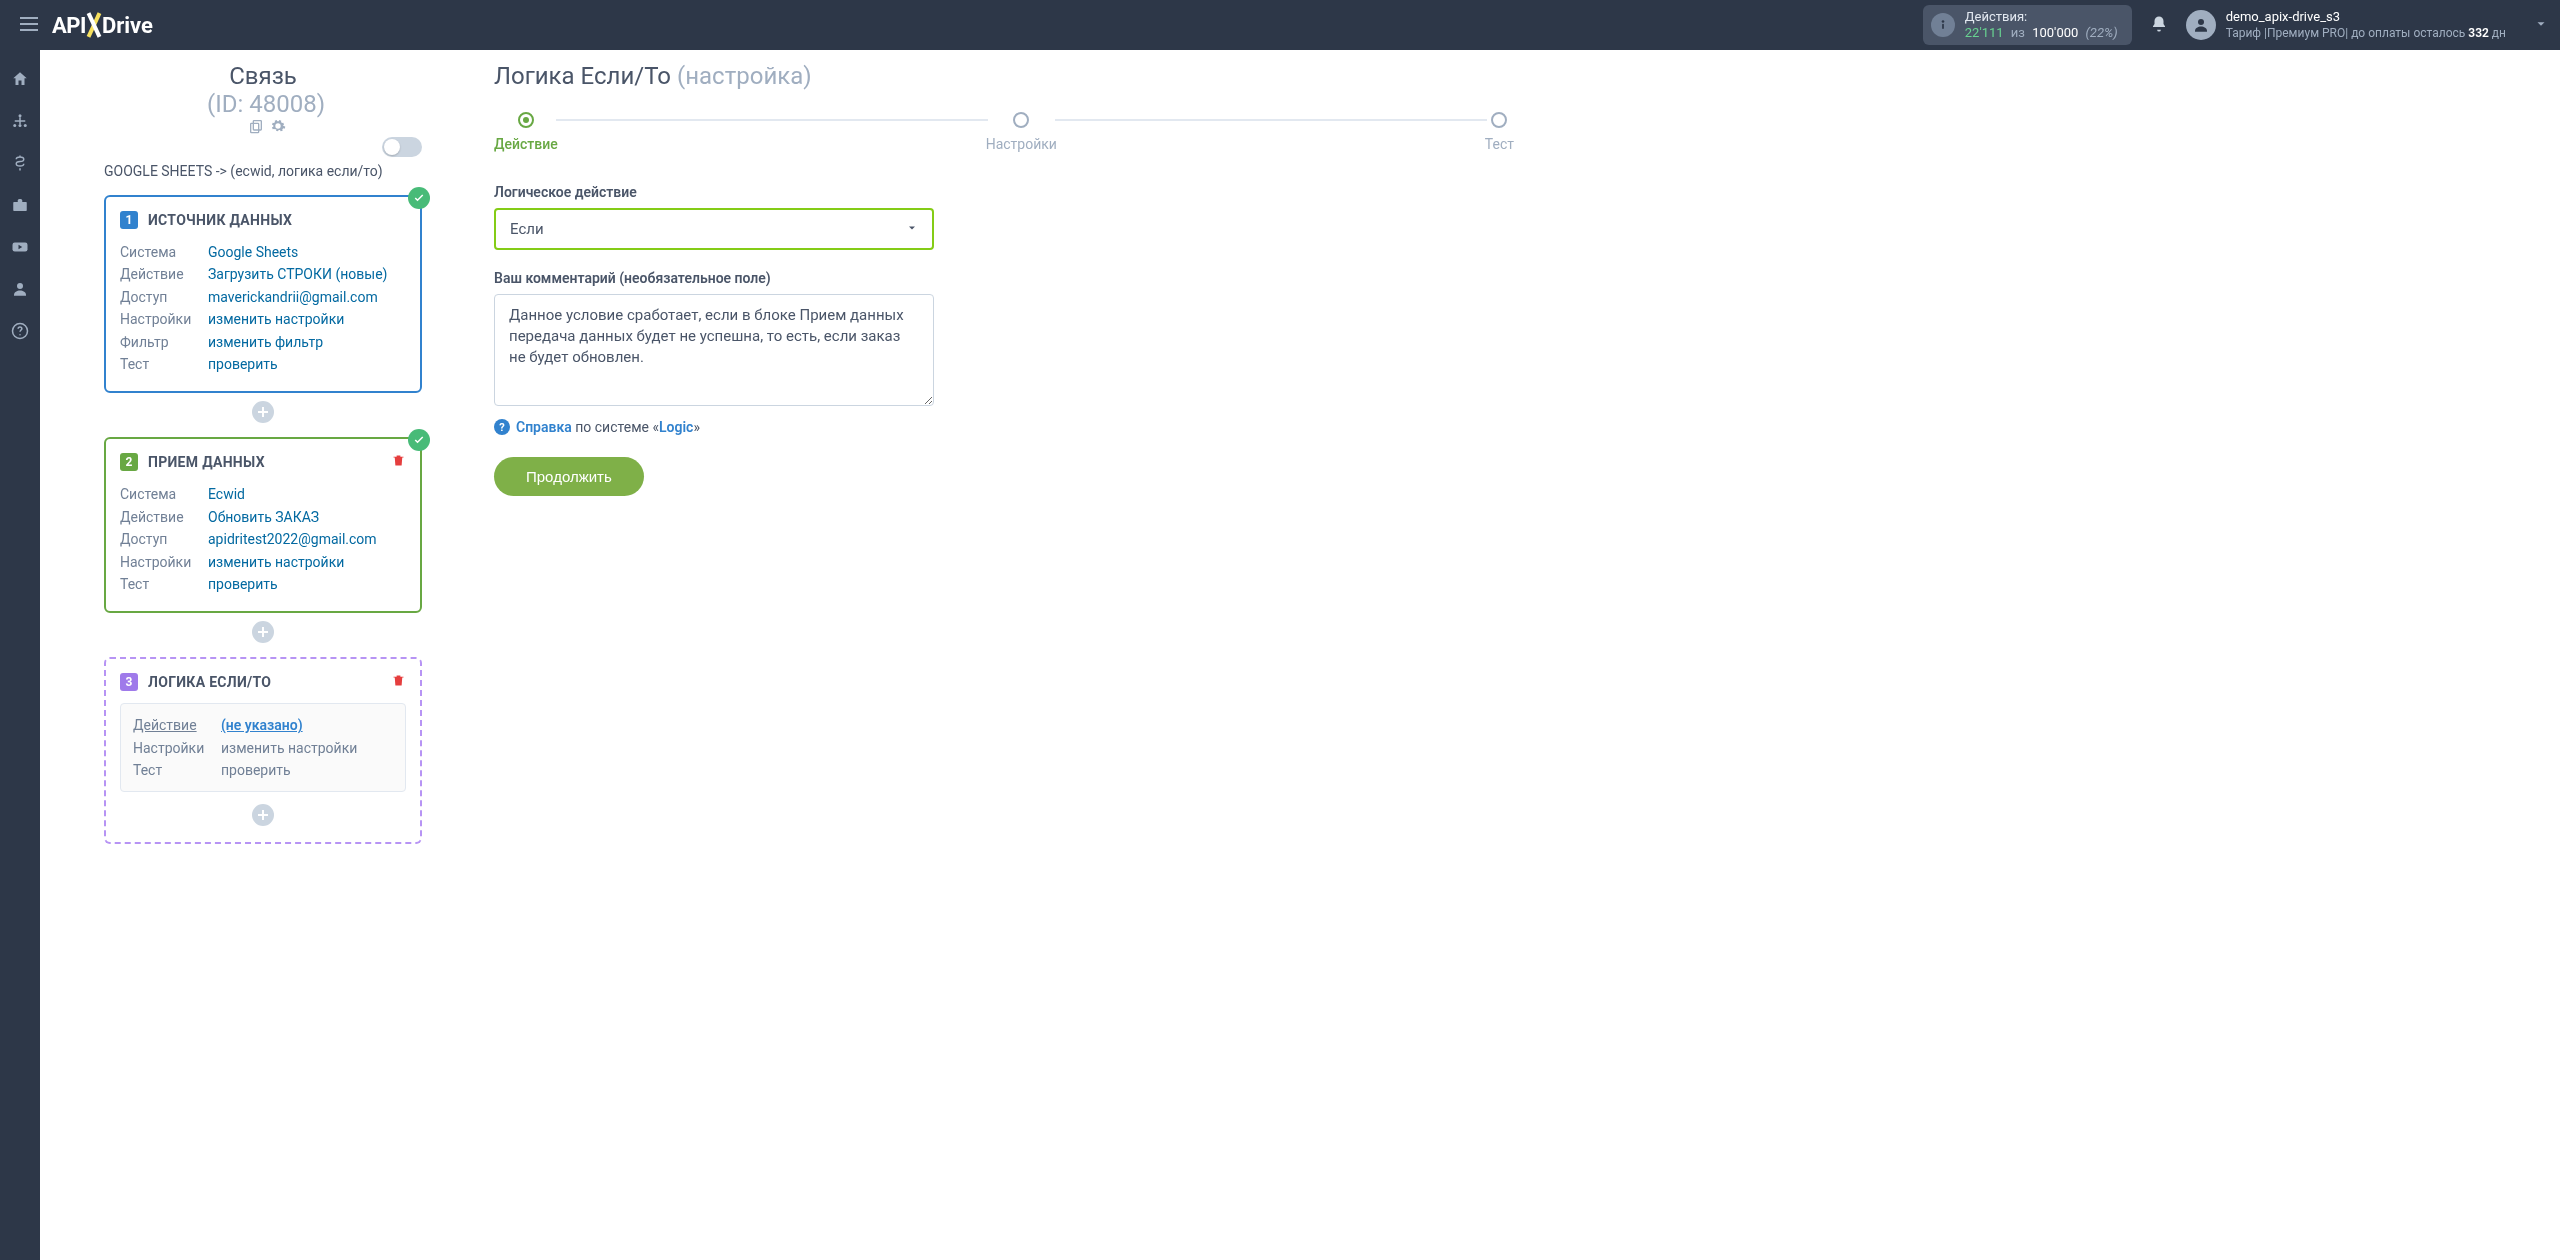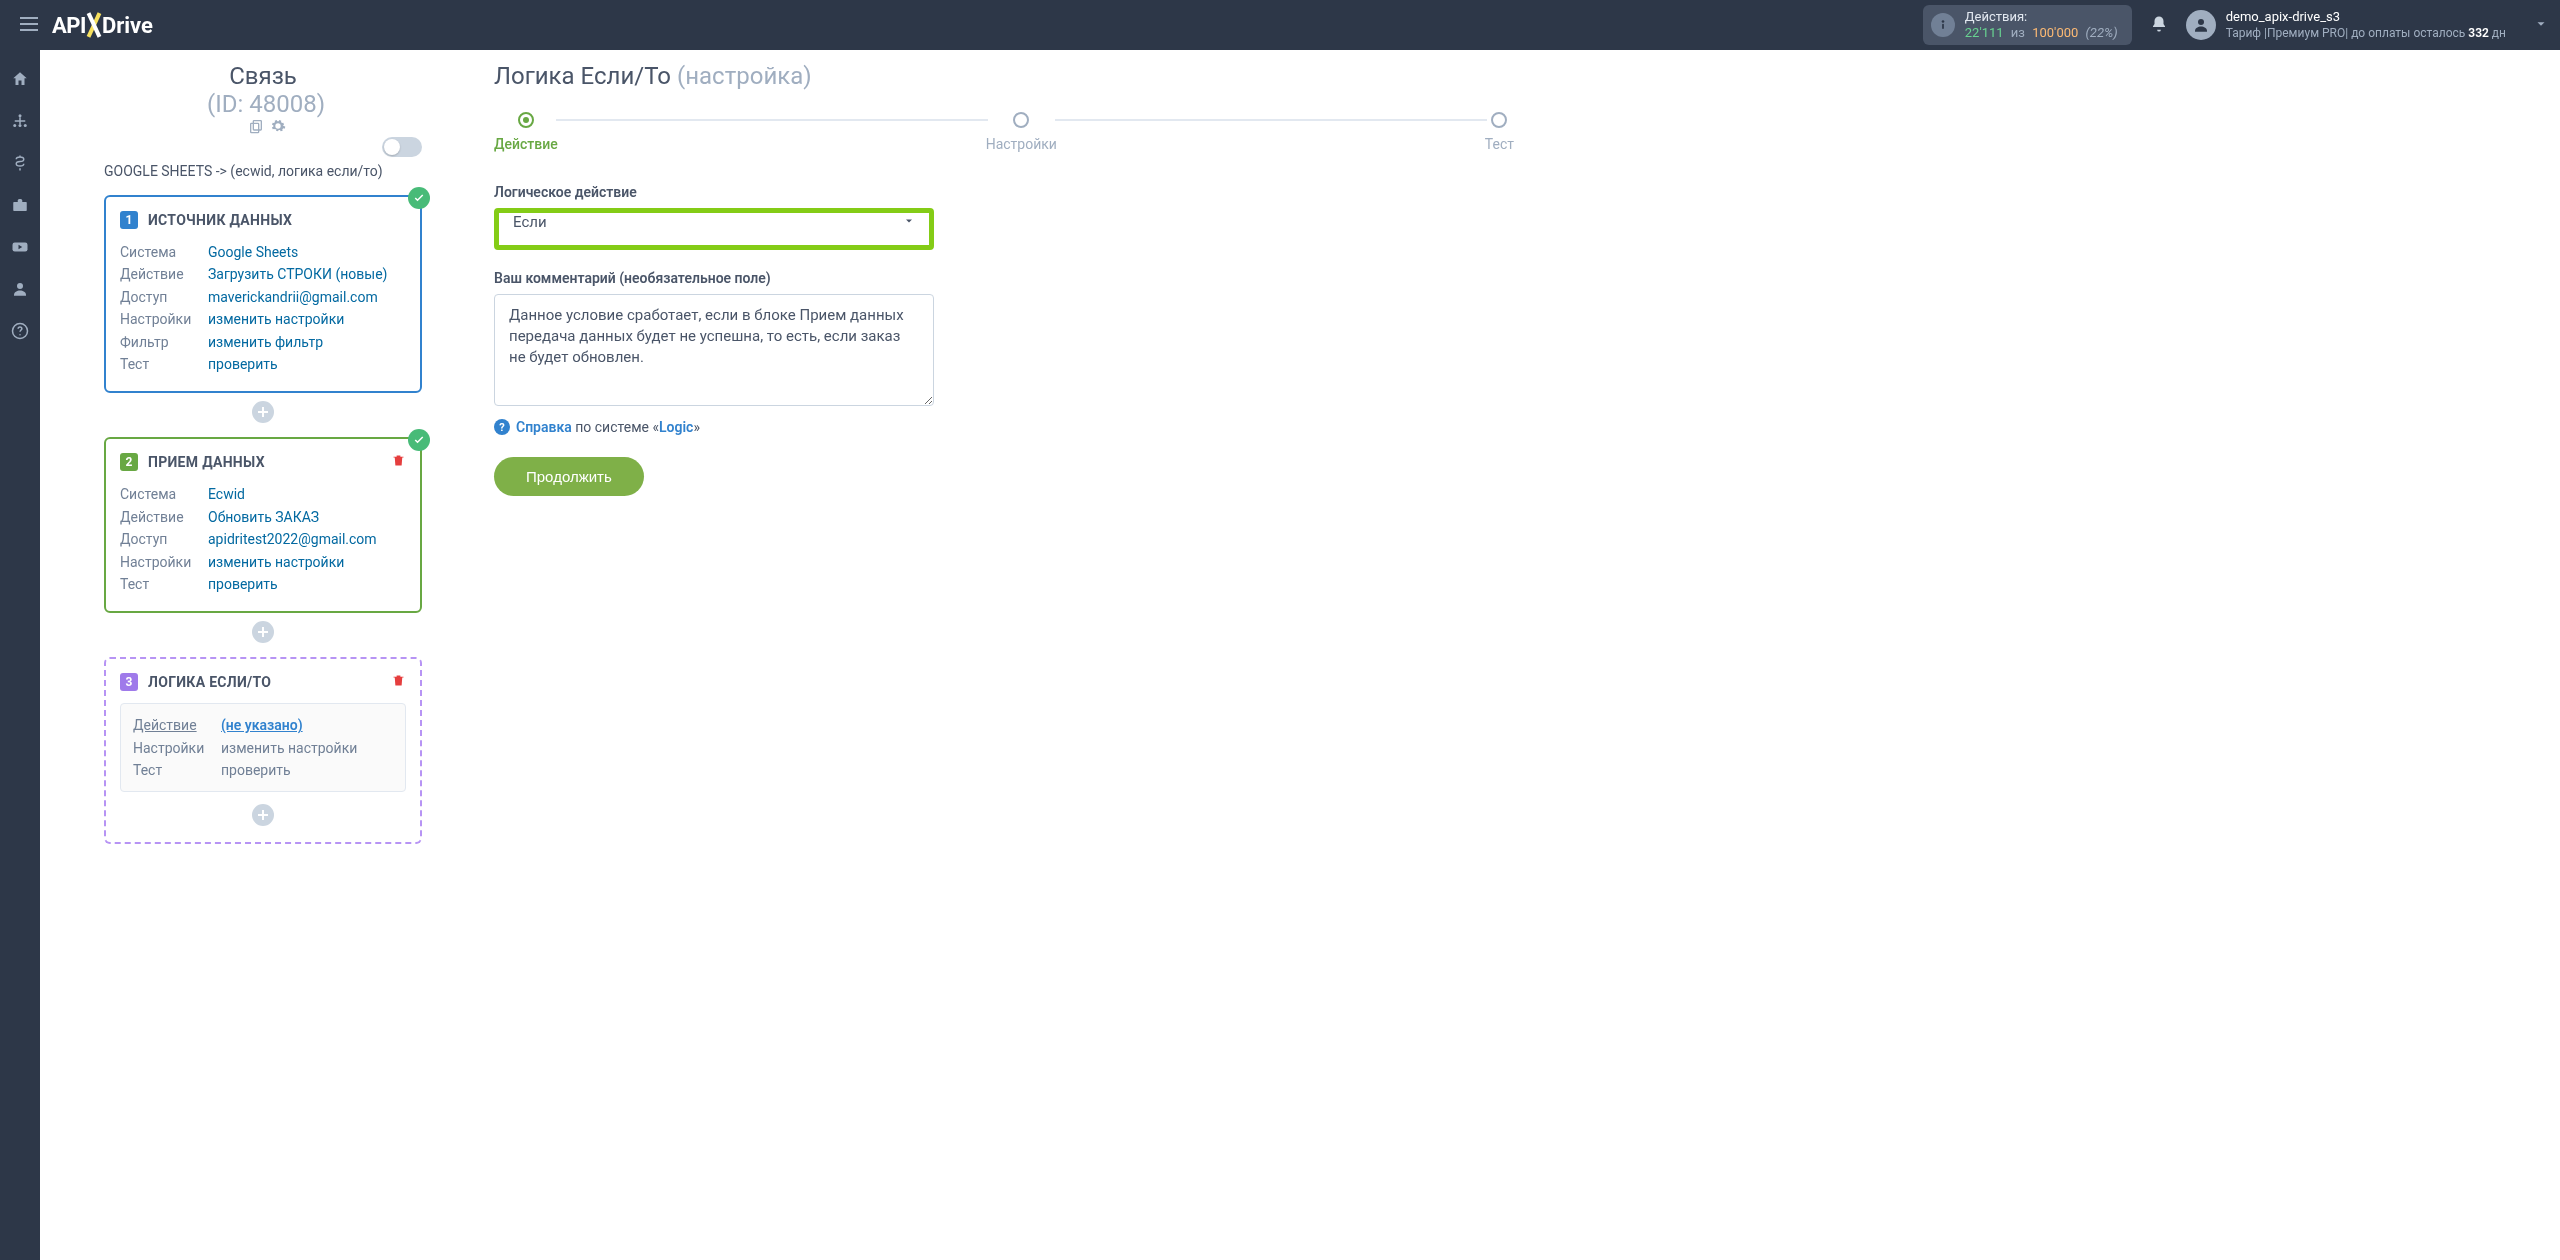--- a/index.html
+++ b/index.html
@@ -15,21 +15,21 @@
 .logo .x-shape::before, .logo .x-shape::after { content: ""; position: absolute; left: 8px; top: -2px; width: 4px; height: 26px; background: #f6e05e; }
 .logo .x-shape::before { transform: rotate(25deg); }
 .logo .x-shape::after { transform: rotate(-25deg); background: #fff; }
 .topbar-spacer { flex: 1; }
 .actions-box { background: #4a5568; border-radius: 6px; padding: 4px 14px 4px 8px; display: flex; align-items: center; font-size: 13px; }
 .actions-box .info-circ { width: 24px; height: 24px; border-radius: 50%; background: #718096; display: flex; align-items: center; justify-content: center; margin-right: 10px; }
 .actions-box .info-circ svg { fill: #2d3748; }
 .actions-box .lines { line-height: 1.2; }
 .actions-box .count-a { color: #68d391; }
 .actions-box .count-sep { color: #a0aec0; margin: 0 4px; }
-.actions-box .count-b { color: #fdba74; }
+.actions-box .count-b { color: #ffffff; }
 .actions-box .pct { color: #a0aec0; font-style: italic; margin-left: 4px; }
 .topbar .bell { margin: 0 18px; cursor: pointer; }
 .topbar .bell svg { fill: #cbd5e0; }
 .user-chunk { display: flex; align-items: center; cursor: pointer; padding-right: 8px; }
 .user-chunk .avatar-circ { width: 30px; height: 30px; border-radius: 50%; background: #a0aec0; display: flex; align-items: center; justify-content: center; margin-right: 10px; }
 .user-chunk .avatar-circ svg { fill: #2d3748; }
 .user-lines { font-size: 13px; line-height: 1.25; color: #fff; }
 .user-lines .sub { color: #a0aec0; font-size: 12px; }
 .user-lines .sub b { color: #fff; font-weight: 600; }
 .topbar .chev { margin-left: 20px; cursor: pointer; }
@@ -94,21 +94,21 @@
 .step .dot-outer { width: 16px; height: 16px; border-radius: 50%; border: 2px solid #a0aec0; display: flex; align-items: center; justify-content: center; background: #fff; }
 .step .dot-outer.active { border-color: #68a843; }
 .step .dot-inner { width: 6px; height: 6px; border-radius: 50%; background: #68a843; display: none; }
 .step .dot-outer.active .dot-inner { display: block; }
 .step .lab { margin-top: 8px; color: #a0aec0; }
 .step .lab.active { color: #68a843; font-weight: 500; }
 .step-line { flex: 1; height: 2px; background: #e2e8f0; margin: 0 -2px; position: relative; top: -12px; }
 
 
 .fld-label { font-size: 14px; font-weight: 600; color: #4a5568; margin-bottom: 8px; }
-.select-box { width: 440px; border: 5px solid #84cc16; border-radius: 4px; height: 42px; display: flex; padding: 0 14px; font-size: 15px; color: #4a5568; cursor: pointer; margin-bottom: 20px; position: relative; }
+.select-box { width: 440px; border: 2px solid #84cc16; border-radius: 4px; height: 42px; display: flex; align-items: center; padding: 0 14px; font-size: 15px; color: #4a5568; cursor: pointer; margin-bottom: 20px; position: relative; }
 .select-box .chev-d { position: absolute; right: 14px; }
 .select-box .chev-d svg { fill: #4a5568; width: 12px; height: 12px; }
 .textarea-box { width: 440px; border: 1px solid #cbd5e0; border-radius: 4px; min-height: 112px; padding: 10px 14px; font-size: 15px; color: #4a5568; line-height: 1.4; resize: vertical; font-family: inherit; margin-bottom: 10px; }
 .help-row { font-size: 14px; color: #4a5568; margin-bottom: 22px; display: flex; align-items: center; gap: 6px; }
 .help-row .q-circ { width: 16px; height: 16px; border-radius: 50%; background: #3182ce; color: #fff; display: flex; align-items: center; justify-content: center; font-size: 11px; font-weight: 700; }
 .help-row b { color: #3182ce; font-weight: 600; }
 .btn-continue { background: #7fb048; color: #fff; border: none; border-radius: 20px; padding: 11px 32px; font-size: 15px; cursor: pointer; }
 </style>
 </head>
 <body>

